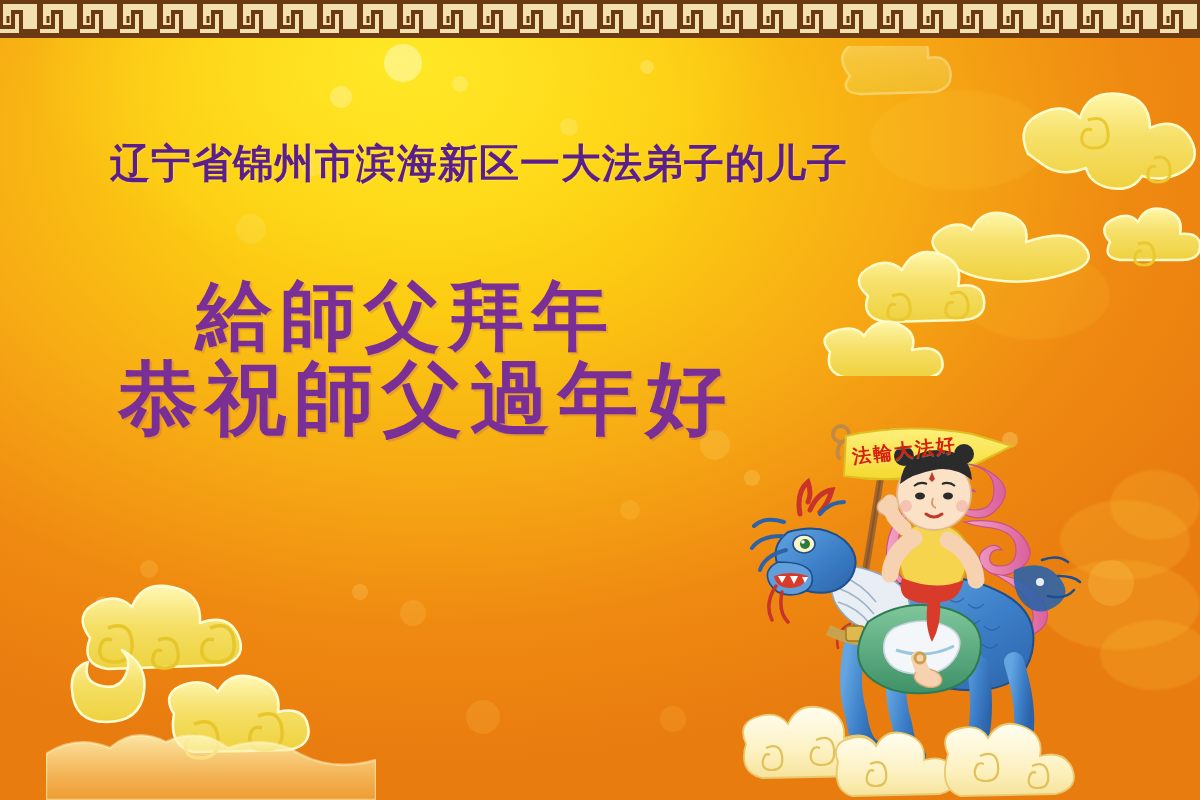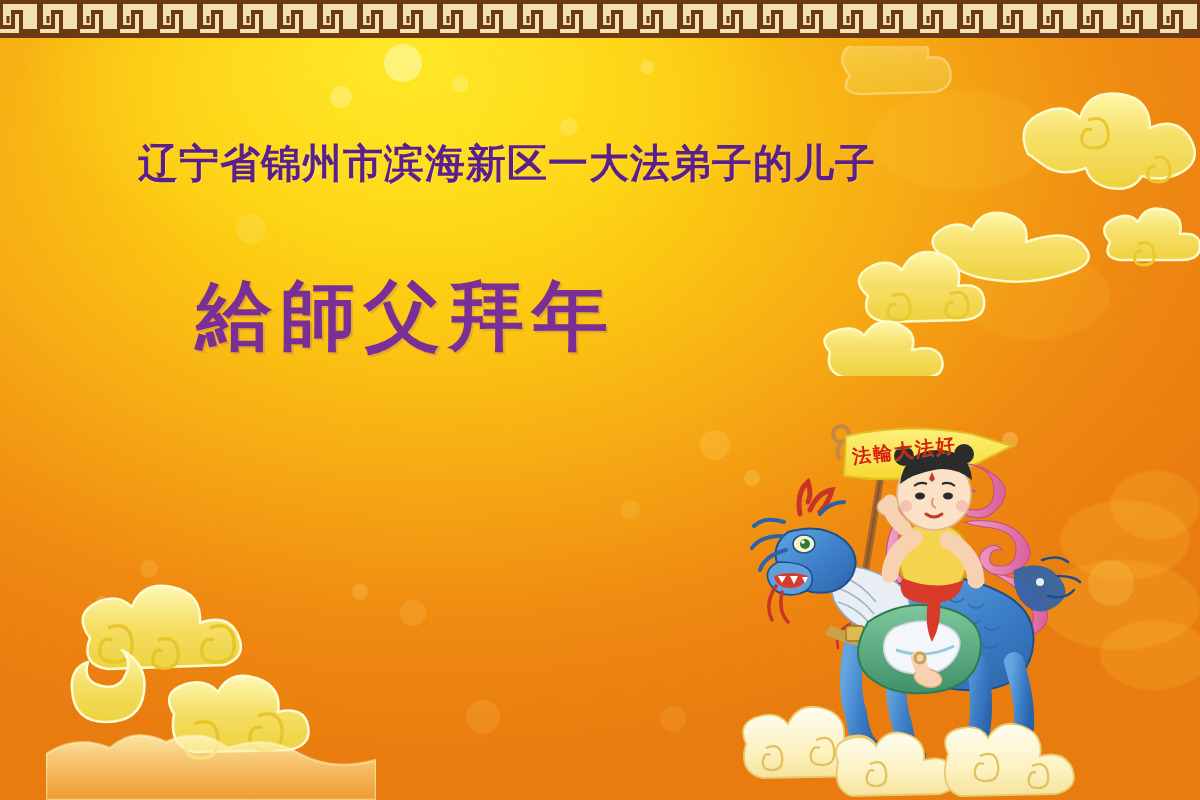--- a/index.html
+++ b/index.html
@@ -33,21 +33,20 @@
   
   .cloudwrap { position:absolute; pointer-events:none; }
 
   
   #header-line {
     position:absolute; left:110px; top:136px; width:990px; z-index:30;
     font-size:40px; font-weight:bold; letter-spacing:1px;
     color:#5B1F8C;
     white-space:nowrap;
     text-shadow: 1px 1px 0 rgba(255,255,255,0.18);
-    margin-left: 28px;
   }
   .main-line {
     position:absolute; z-index:30;
     font-weight:bold; color:#7A2F96;
     white-space:nowrap;
     text-shadow: 2px 2px 1px rgba(120,40,150,0.18);
   }
   #main-line-1 { left:196px; top:266px; font-size:76px; letter-spacing:8px; }
   #main-line-2 { left:118px; top:346px; font-size:80px; letter-spacing:8px; }
   #date-line {
@@ -176,20 +175,21 @@
         <path fill="none" stroke="#E7C62C" stroke-width="3.5" d="M212,150 q22,-8 24,14 q2,20 -18,20 q-16,0 -14,-14 q2,-11 12,-8"></path>
 
         <path fill="url(#cg3)" stroke="rgba(255,250,200,0.5)" d="M0,188 q30,-20 64,-6 q24,-22 56,-6 q34,-16 62,6 q40,-14 72,6 q34,18 76,6 l0,40 l-330,0 Z"></path>
       </g>
     </svg>
   </div>
 
   <div id="header-line">辽宁省锦州市滨海新区一大法弟子的儿子</div>
 
   <div class="main-line" id="main-line-1">給師父拜年</div>
+  <div class="main-line" id="main-line-2">恭祝師父過年好</div>
 
 
   <div id="artwork">
     <svg width="360" height="390" viewBox="0 0 360 390">
       <defs>
         <linearGradient id="bannerG" x1="0" y1="0" x2="0" y2="1">
           <stop offset="0%" stop-color="#FDF07A"></stop>
           <stop offset="100%" stop-color="#F5D92E"></stop>
         </linearGradient>
         <linearGradient id="dragG" x1="0" y1="0" x2="1" y2="1">

